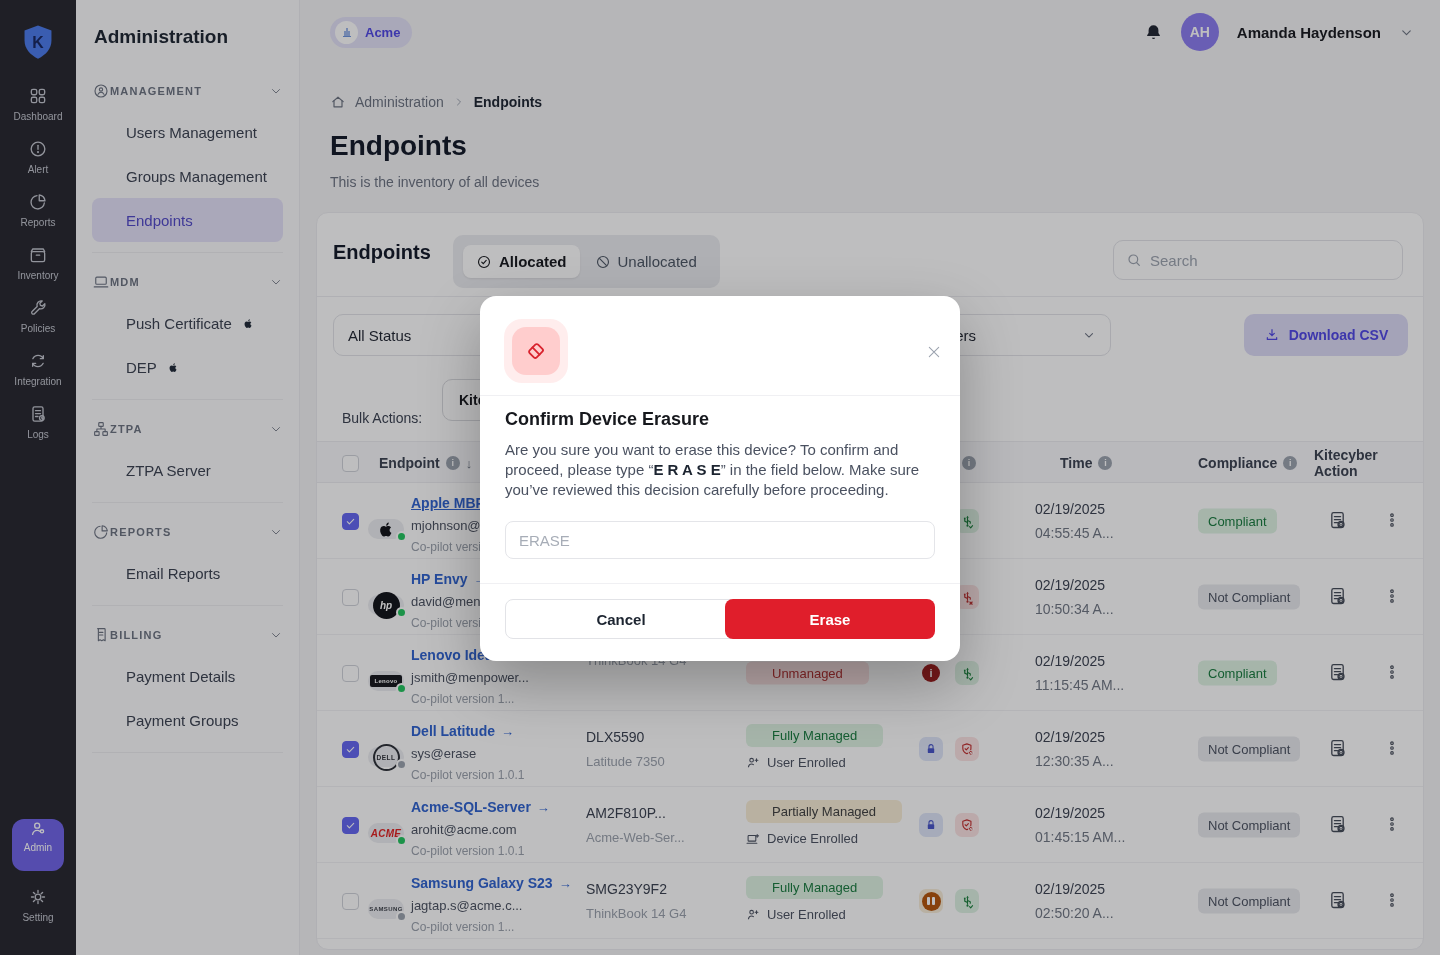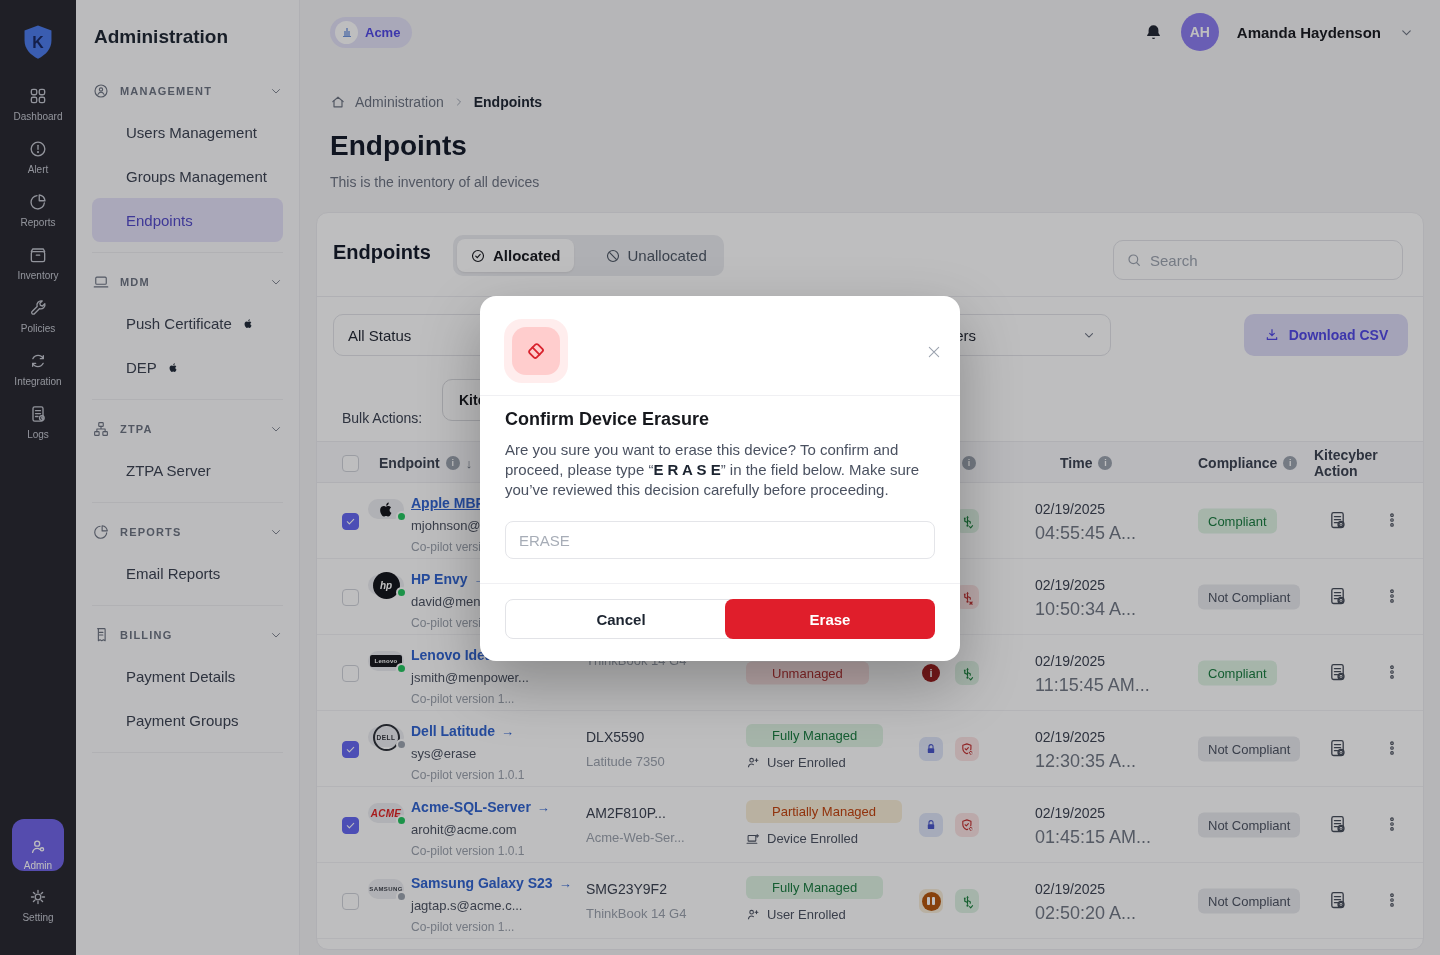--- a/index.html
+++ b/index.html
@@ -5,28 +5,28 @@
   *{box-sizing:border-box;margin:0;padding:0}
   html,body{width:1440px;height:955px}
   body{position:relative;overflow:hidden;font-family:"Liberation Sans",sans-serif;background:#f4f4f6;color:#1c2430}
   svg{display:block}
 
   
   .rail{position:absolute;left:0;top:0;width:76px;height:955px;background:#26262e;display:flex;flex-direction:column;align-items:center;padding:22px 0 20px;z-index:2}
   .rail .logo{margin-bottom:24px}
   .rail-item{display:flex;flex-direction:column;align-items:center;gap:5px;margin-bottom:17px;color:#c3c6cf;font-size:10px;cursor:pointer}
   .rail-item svg{stroke:#c3c6cf;fill:none;stroke-width:1.6;stroke-linecap:round;stroke-linejoin:round}
-  .rail-item.admin{margin-top:auto;width:52px;height:52px;background:#6f63e8;border-radius:12px;justify-content:flex-end;gap:3px;color:#fff;margin-bottom:16px}
+  .rail-item.admin{margin-top:auto;width:52px;height:52px;background:#6f63e8;border-radius:12px;justify-content:flex-start;gap:3px;color:#fff;margin-bottom:16px}
   .rail-item.admin svg{stroke:#fff}
   .rail-item.setting{margin-bottom:12px}
 
   
   .sidebar{position:absolute;left:76px;top:0;width:224px;height:955px;background:#fbfbfd;border-right:1px solid #ececf0;padding:26px 16px 0;z-index:2}
   .sb-title{font-size:19px;font-weight:700;color:#1c2430;margin:0 2px 24px}
-  .sb-head{display:flex;align-items:center;gap:10px;height:38px;color:#6b7280;cursor:pointer}
+  .sb-head{display:flex;align-items:center;height:38px;color:#6b7280;cursor:pointer}
   .sb-head svg{stroke:#6b7280;fill:none;stroke-width:1.5;stroke-linecap:round;stroke-linejoin:round}
   .sb-head .lbl{font-size:11px;font-weight:700;letter-spacing:1.2px}
   .sb-head .chev{margin-left:auto}
   .sb-item{height:44px;display:flex;align-items:center;padding:0 12px 0 34px;font-size:15px;color:#3a4150;border-radius:8px;cursor:pointer;white-space:nowrap}
   .sb-item.active{background:#e4e1f8;color:#5048c8;font-weight:500}
   .sb-item .apple-mini{margin-left:10px}
   .sb-div{height:1px;background:#ededf0;margin:10px 0}
 
   
   .main{position:absolute;left:300px;top:0;width:1140px;height:955px}
@@ -39,21 +39,21 @@
   .user-name{font-size:15px;font-weight:600;color:#16181d}
   .crumbs{display:flex;align-items:center;gap:9px;padding:30px 0 0 30px;font-size:14px;color:#6b7280}
   .crumbs .cur{color:#1c2430;font-weight:600}
   .page-title{padding:20px 0 0 30px;font-size:28px;font-weight:700;color:#111827}
   .page-sub{padding:12px 0 0 30px;font-size:14px;color:#6b7280}
 
   
   .card{position:absolute;left:16px;top:212px;width:1108px;height:738px;background:#fff;border:1px solid #ececf0;border-radius:12px}
   .card-head{position:absolute;left:0;top:0;width:100%;height:84px;border-bottom:1px solid #ececf0}
   .sec-title{position:absolute;left:16px;top:28px;font-size:20px;font-weight:700;color:#111827}
-  .toggle{position:absolute;left:136px;top:22px;display:flex;gap:18px;background:#ebecf0;border-radius:10px;padding:4px}
+  .toggle{position:absolute;left:136px;top:22px;display:flex;gap:2px;background:#ebecf0;border-radius:10px;padding:10px}
   .tg{display:flex;align-items:center;gap:7px;padding:8px 13px;border-radius:8px;font-size:15px;color:#4b5563;cursor:pointer;white-space:nowrap}
   .tg svg{stroke:currentColor;fill:none;stroke-width:1.7;stroke-linecap:round}
   .tg.on{background:#fff;color:#16181d;font-weight:600;box-shadow:0 1px 2px rgba(0,0,0,.08)}
   .search-box{position:absolute;right:20px;top:27px;width:290px;height:40px;border:1px solid #e2e3e8;border-radius:10px;display:flex;align-items:center;padding:0 12px;gap:8px;background:#fff}
   .search-box input{border:none;outline:none;flex:1;font-size:15px;font-family:inherit;color:#16181d;background:transparent}
   .search-box input::placeholder{color:#9ca3af}
   .select{position:absolute;height:42px;border:1px solid #e2e3e8;border-radius:10px;background:#fff;display:flex;align-items:center;padding:0 14px;font-size:15px;color:#1f2430;cursor:pointer}
   .select .chev{margin-left:auto}
   .sel-status{left:16px;top:101px;width:210px}
   .sel-users{left:584px;top:101px;width:210px}
@@ -65,21 +65,21 @@
   .thead{position:absolute;left:0;top:228px;width:100%;height:42px;background:#f8f9fb;border-top:1px solid #ececf0;border-bottom:1px solid #ececf0;font-size:14px;font-weight:700;color:#3a4150}
   .thead>div{position:absolute;top:0;height:42px;display:flex;align-items:center;gap:6px}
   .h-cb{left:25px}.h-endpoint{left:62px}.h-icon{left:645px}.h-time{left:743px}.h-comp{left:881px}.h-action{left:997px}
   .info-i{width:14px;height:14px;border-radius:50%;background:#9ca3af;color:#fff;font-size:9px;font-weight:700;display:inline-flex;align-items:center;justify-content:center;font-style:normal}
   .sort-ar{color:#6b7280;font-size:13px;font-weight:400}
   .tbody{position:absolute;left:0;top:270px;width:100%}
   .trow{position:relative;height:76px;border-bottom:1px solid #f1f1f4}
   .cb{position:absolute;left:25px;top:30px;width:17px;height:17px;border:1.5px solid #cfd2d9;border-radius:4px;background:#fff;cursor:pointer;display:flex;align-items:center;justify-content:center}
   .cb.checked{background:#6366f1;border-color:#6366f1}
   .cb svg{stroke:#fff;fill:none;stroke-width:2.4;stroke-linecap:round;stroke-linejoin:round}
-  .avatar{position:absolute;left:51px;top:16px;width:36px;height:20px;border-radius:10px;background:#ecedf1;display:flex;align-items:center;justify-content:center}
+  .avatar{position:absolute;left:51px;top:36px;width:36px;height:20px;border-radius:10px;background:#ecedf1;display:flex;align-items:center;justify-content:center}
   .dot{position:absolute;right:-3px;bottom:-3px;width:11px;height:11px;border-radius:50%;border:2px solid #fff}
   .dot.green{background:#22c55e}.dot.gray{background:#9ca3af}
   .hp-circ{width:27px;height:27px;border-radius:50%;background:#101218;color:#fff;font-style:italic;font-weight:800;font-size:10px;display:flex;align-items:center;justify-content:center}
   .lenovo-tag{background:#15171c;color:#fff;font-size:6px;font-weight:700;padding:3px 4px;border-radius:2px;letter-spacing:.3px}
   .dell-circ{width:27px;height:27px;border-radius:50%;border:2px solid #2b2f36;color:#2b2f36;font-size:6.5px;font-weight:800;letter-spacing:.5px;display:flex;align-items:center;justify-content:center}
   .acme-txt{color:#e02020;font-size:10px;font-weight:800;font-style:italic;letter-spacing:.3px}
   .samsung-txt{color:#3a3f47;font-size:6px;font-weight:800;letter-spacing:.4px}
   .who{position:absolute;left:94px;top:9px;white-space:nowrap}
   .nm{font-size:14px;font-weight:700;color:#2e62cf;line-height:23px;display:flex;align-items:center;gap:6px}
   .nm a{color:#2e62cf;text-decoration:none;cursor:pointer}
@@ -88,38 +88,38 @@
   .em{font-size:13px;color:#4a5160;line-height:22px}
   .cp{font-size:12px;color:#9aa1ac;line-height:21px}
   .serial{position:absolute;left:269px;top:14px;white-space:nowrap}
   .s1{font-size:14px;color:#3a4150;line-height:25px}
   .s2{font-size:13px;color:#9aa1ac;line-height:23px}
   .mgmt{position:absolute;left:429px;top:13px;white-space:nowrap}
   .mgmt.solo{top:50%;transform:translateY(-50%)}
   .badge{display:inline-block;padding:4px 26px;border-radius:6px;font-size:13px;font-weight:500}
   .badge.green{background:#def3e3;color:#177a3d}
   .badge.red{background:#fbe3e3;color:#b33030}
-  .badge.amber{background:#f8eed6;color:#c2410c}
+  .badge.amber{background:#f8eed6;color:#404040}
   .enr{display:flex;align-items:center;gap:7px;margin-top:8px;font-size:13px;color:#4a5160}
   .enr svg{stroke:#4a5160;fill:none;stroke-width:1.5;stroke-linecap:round;stroke-linejoin:round}
   .ic{position:absolute;top:26px;width:24px;height:24px;border-radius:7px;display:flex;align-items:center;justify-content:center}
   .ic.i1{left:602px}.ic.i2{left:638px}
   .ic.usbg{background:#ddf2e3;color:#1a7f3c}
   .ic.usbr{background:#fbe3e3;color:#c03030}
   .ic.lockb{background:#dee5f8;color:#4553c8}
   .ic.shieldr{background:#fbe3e3;color:#c22e2e}
   .ic.pausei{background:#f7ecd8}
   .ic.bare{background:transparent}
   .ic svg{stroke:currentColor;fill:none;stroke-width:1.8;stroke-linecap:round;stroke-linejoin:round}
   .info-red{width:18px;height:18px;border-radius:50%;background:#a01d1d;color:#fff;font-size:11px;font-weight:700;display:flex;align-items:center;justify-content:center}
   .pause-circ{width:19px;height:19px;border-radius:50%;background:#b4540a;display:flex;align-items:center;justify-content:center;gap:2.5px}
   .pause-circ i{display:block;width:2.5px;height:8px;background:#fff;border-radius:1px}
   .time{position:absolute;left:718px;top:14px;white-space:nowrap}
   .t1{font-size:14px;color:#3a4150;line-height:25px}
-  .t2{font-size:18px;color:#6f7683;line-height:23px}
+  .t2{font-size:14px;color:#6f7683;line-height:23px}
   .cbadge{position:absolute;left:881px;top:50%;transform:translateY(-50%);padding:5px 10px;border-radius:6px;font-size:13px;white-space:nowrap}
   .cbadge.ok{background:#def3e3;color:#177a3d}
   .cbadge.no{background:#e8e9ed;color:#4a5160}
   .act{position:absolute;top:27px;cursor:pointer}
   .act.doc{left:1010px}
   .act.dots{left:1066px}
   .act svg{stroke:#434a57;fill:none;stroke-width:1.5;stroke-linecap:round;stroke-linejoin:round}
 
   
   .overlay{position:absolute;inset:0;background:rgba(15,15,20,.27);z-index:40}

